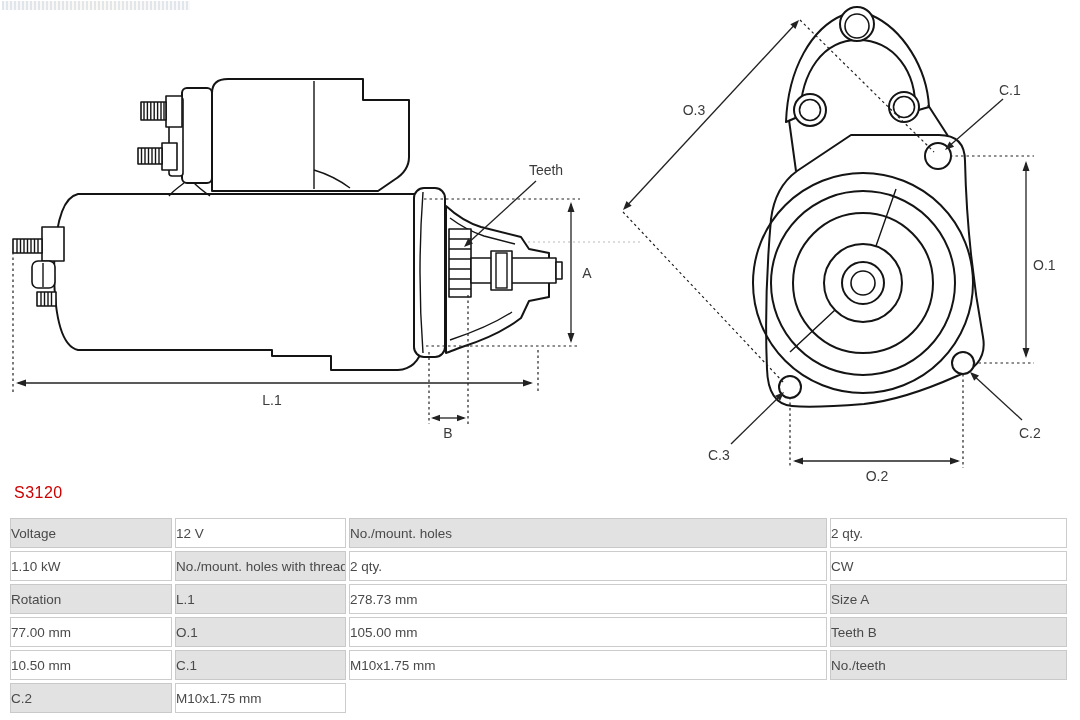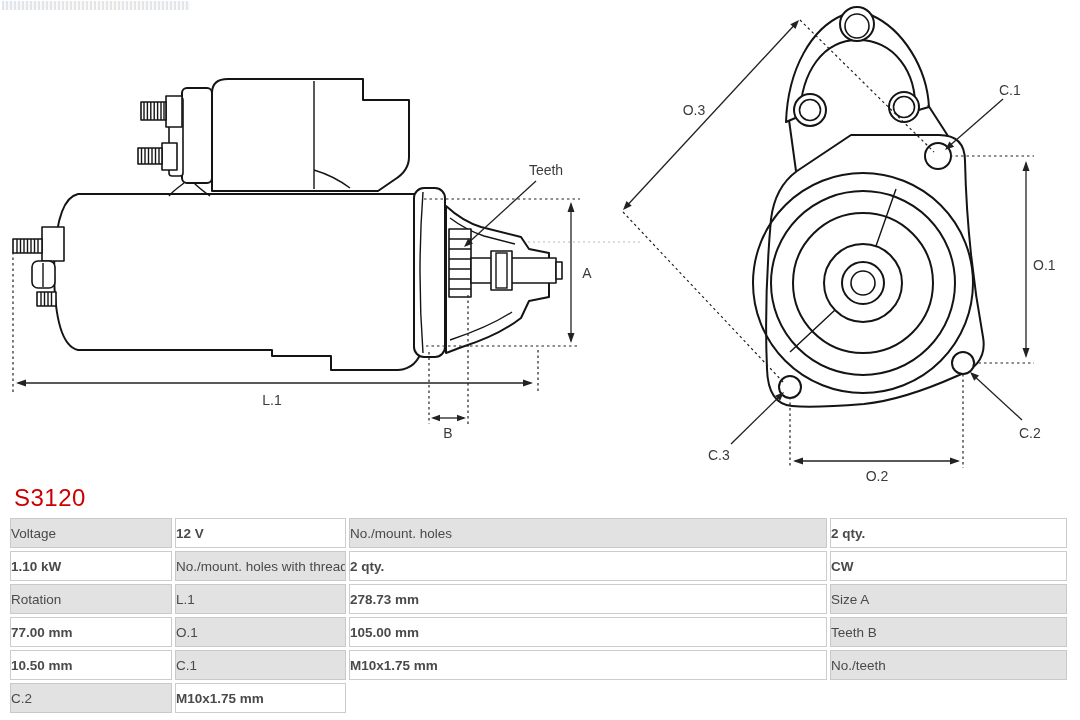--- a/index.html
+++ b/index.html
@@ -7,29 +7,29 @@
        font-family:"Liberation Sans",sans-serif;}
 
   .watermark{position:absolute;left:2px;top:1px;width:188px;height:9px;opacity:.45;
     background:
       repeating-linear-gradient(90deg, rgba(90,120,160,.35) 0 2px, transparent 2px 4px),
       linear-gradient(90deg, rgba(140,150,170,.15), rgba(220,190,120,.18), rgba(140,150,170,.12));
   }
 
   #drawing{position:absolute;left:0;top:0;}
 
-  .part-number{position:absolute;left:14px;top:484px;font-size:24px;font-weight:500;
+  .part-number{position:absolute;left:14px;top:484px;font-size:16px;font-weight:500;
     letter-spacing:.5px;color:#cc0000;}
 
   .spec-table{position:absolute;left:10px;top:518px;display:grid;
     grid-template-columns:162px 171px 478px 237px;gap:3px;}
   .cell{height:30px;line-height:29px;box-sizing:border-box;font-size:13.5px;
     text-align:left;padding-right:12px;color:#4a4a4a;white-space:nowrap;overflow:hidden;}
   .cell.label{background:#e2e2e2;border:1px solid #c9c9c9;}
-  .cell.value{background:#ffffff;border:1px solid #cccccc;font-weight:bold;}
+  .cell.value{background:#ffffff;border:1px solid #cccccc;}
 
   
   .outline{fill:#ffffff;stroke:#141414;stroke-width:2;stroke-linejoin:round;}
   .outline-thin{fill:#ffffff;stroke:#141414;stroke-width:1.6;stroke-linejoin:round;}
   .iline{fill:none;stroke:#141414;stroke-width:1.4;}
   .nofill{fill:none;stroke:#141414;stroke-width:2;}
   .dim{fill:none;stroke:#222222;stroke-width:1.3;}
   .dot{fill:none;stroke:#222222;stroke-width:1.2;stroke-dasharray:2.5 3;}
   .faint{fill:none;stroke:#b9b9b9;stroke-width:1;stroke-dasharray:2 3;}
   .arrow{fill:#222222;stroke:none;}

